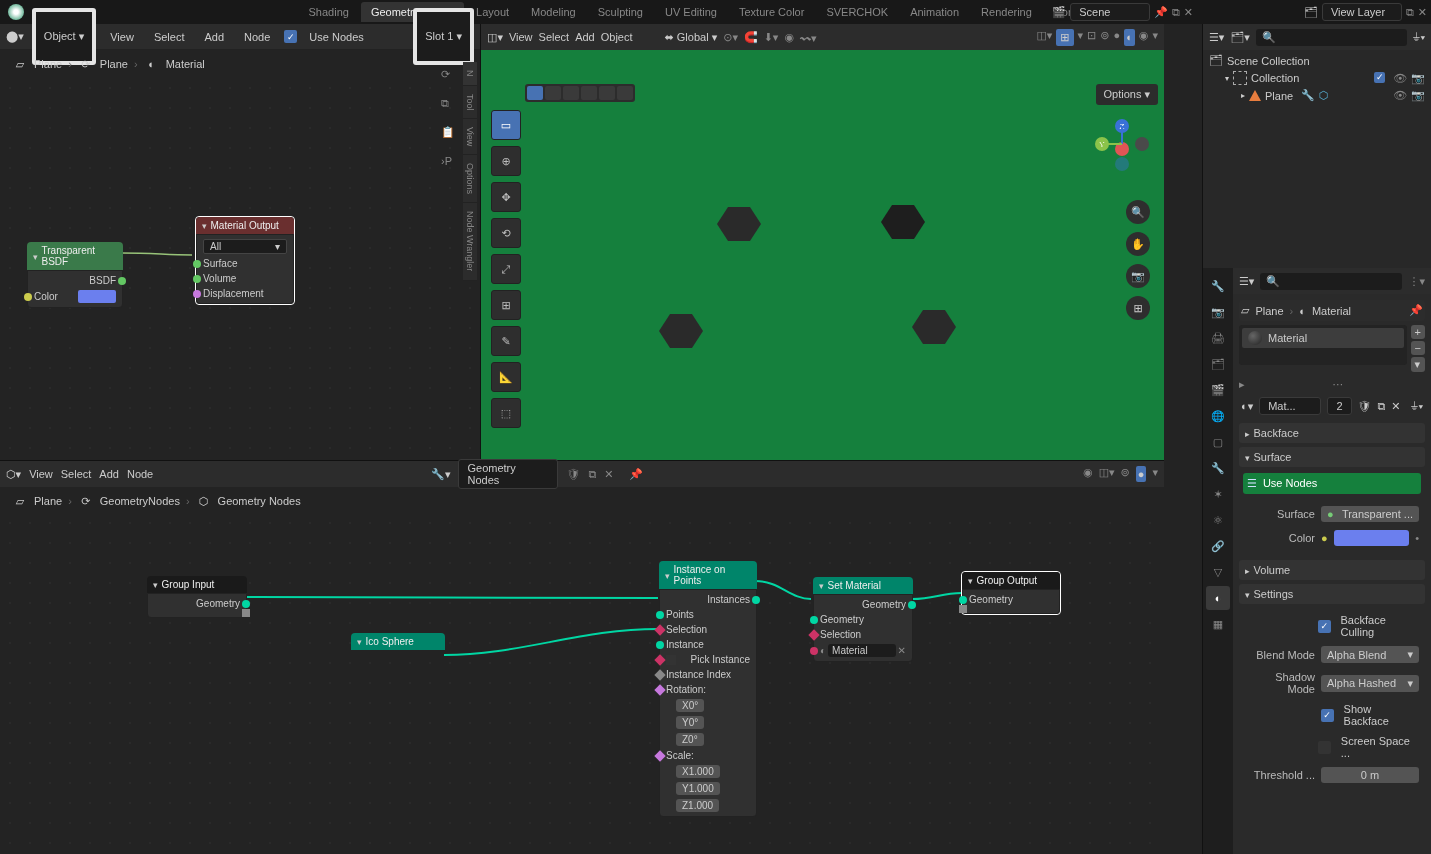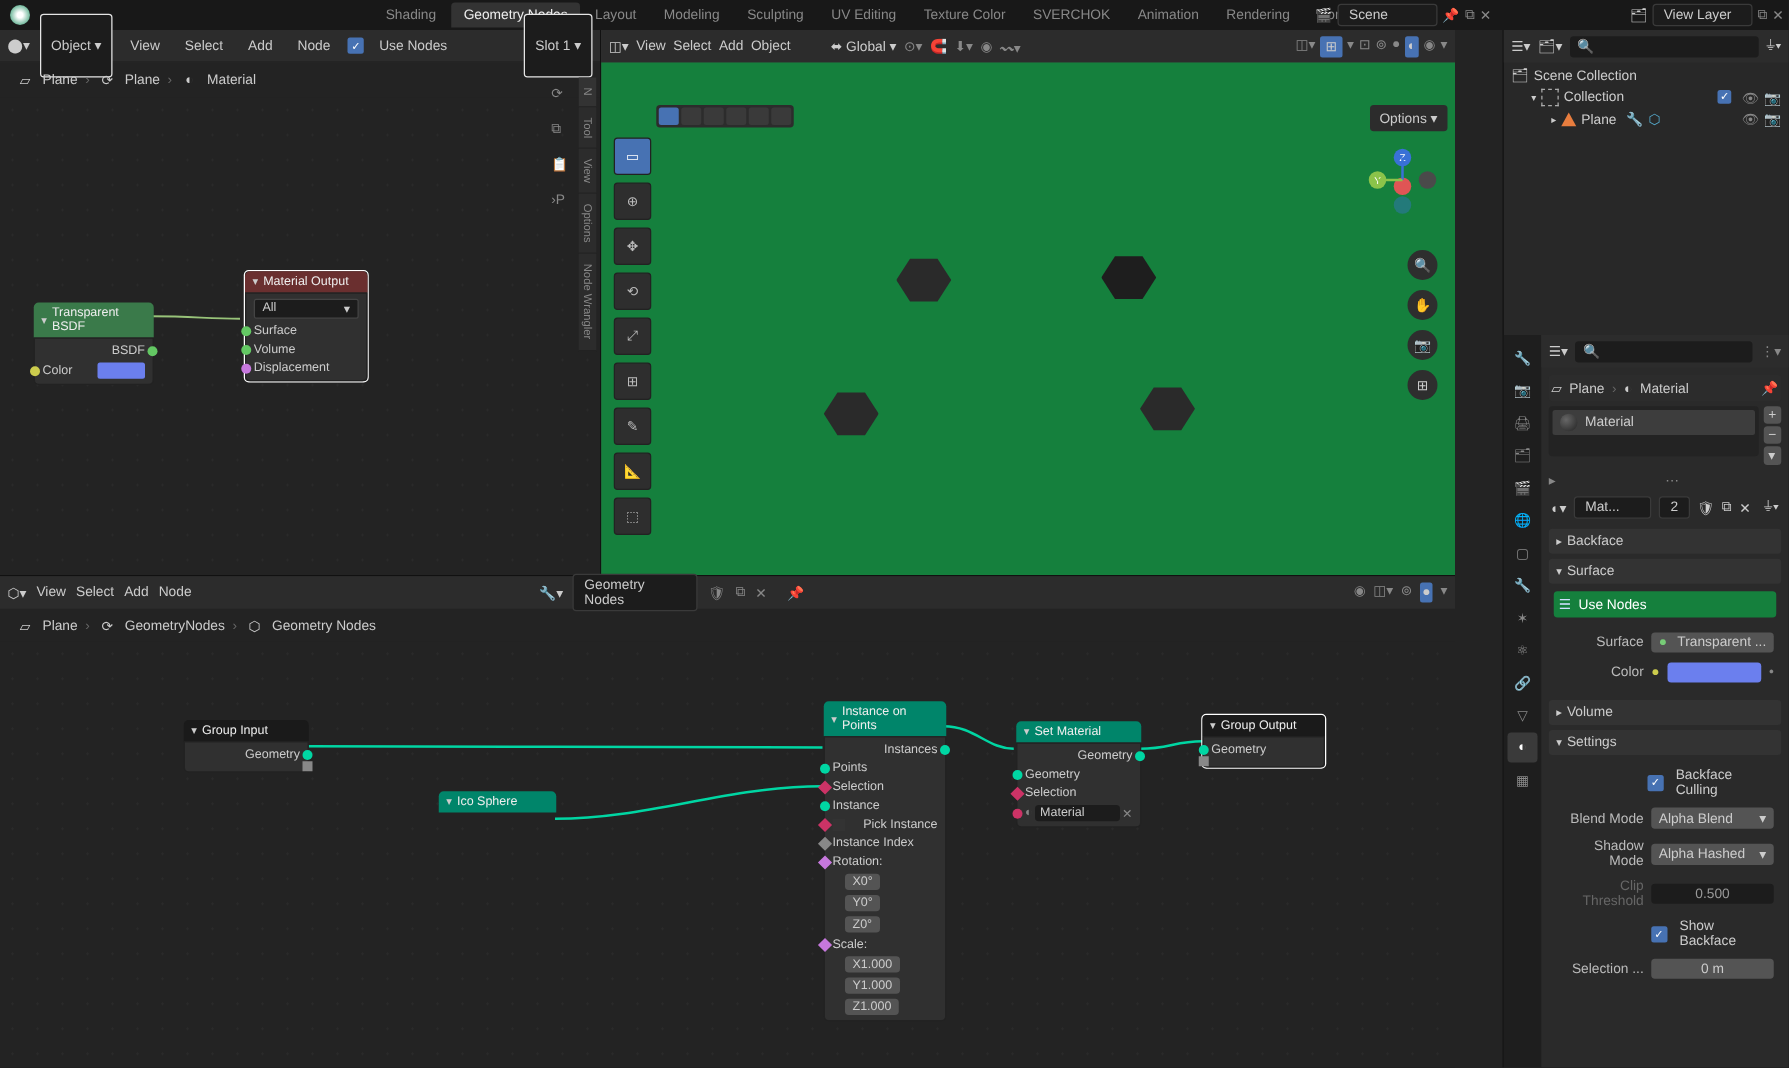--- a/index.html
+++ b/index.html
@@ -13,21 +13,21 @@
 .scene-header { position: absolute; right: 238px; top: 3px; display: flex; align-items: center; gap: 4px; }
 .layer-header { position: absolute; right: 4px; top: 3px; display: flex; align-items: center; gap: 4px; }
 .input-pill { background: #1c1c1c; border: 1px solid #3a3a3a; border-radius: 3px; padding: 2px 8px; color: #ccc; }
 
 .main { position: absolute; top: 24px; left: 0; right: 0; bottom: 0; display: grid; grid-template-columns: 481px 683px 267px; grid-template-rows: 437px 1fr; }
 
 
 .shader-panel { grid-column: 1; grid-row: 1; background: #232323; position: relative; border-right: 1px solid #111; border-bottom: 1px solid #111; }
 .panel-header { height: 26px; background: #2c2c2c; display: flex; align-items: center; padding: 0 6px; gap: 8px; border-bottom: 1px solid #222; }
 .panel-header .hitem { color: #ccc; padding: 2px 6px; }
-.panel-header select, .panel-header .dropdown { background: #1c1c1c; color: #ccc; border: 1px solid #e5e5e5; border-radius: 3px; padding: 18px 8px; }
+.panel-header select, .panel-header .dropdown { background: #1c1c1c; color: #ccc; border: 4px solid #e5e5e5; border-radius: 3px; padding: 18px 8px; }
 .check { width: 13px; height: 13px; background: #4772b3; border-radius: 2px; display: inline-flex; align-items: center; justify-content: center; color: #fff; font-size: 9px; margin-right: 4px; }
 .breadcrumb { height: 28px; display: flex; align-items: center; padding: 0 12px; gap: 6px; color: #ccc; }
 .breadcrumb .chev { color: #666; }
 .icon-sq { width: 16px; height: 16px; display: inline-flex; align-items: center; justify-content: center; }
 .canvas { position: absolute; top: 54px; left: 0; right: 0; bottom: 0; background: #232323; background-image: radial-gradient(circle, rgba(255,255,255,.03) 1px, transparent 1px); background-size: 20px 20px; }
 
 
 .node { position: absolute; border-radius: 4px; font-size: 10px; }
 .node .hdr { padding: 3px 6px; border-radius: 4px 4px 0 0; display: flex; align-items: center; gap: 4px; color: #eee; }
 .node .body { background: #303030; border: 1px solid #222; border-radius: 0 0 4px 4px; padding: 2px 0; }
@@ -646,30 +646,31 @@
               </div>
             </div>
           <div class="prop-row">
               <span class="lbl">Shadow Mode</span>
               <div class="val-field">
                 <span>Alpha Hashed</span>
                 <span>▾</span>
               </div>
             </div>
           <div class="prop-row">
-              <span class="lbl" style="color:#666">Clip Threshold</span>
-              <div class="val-field-dark">0.500</div>
-            </div>
-          <div class="prop-row">
               <span class="lbl"></span>
               <span class="check">✓</span>
               <span>Show Backface</span>
             </div>
           <div class="prop-row">
-              <span class="lbl">Selection ...</span>
+              <span class="lbl"></span>
+              <span style="width:13px;height:13px;background:#333;border-radius:2px;margin-right:4px"></span>
+              <span>Screen Space ...</span>
+            </div>
+          <div class="prop-row">
+              <span class="lbl">Threshold ...</span>
               <div class="val-field" style="justify-content:center;background:#545454">
                 <span>0 m</span>
               </div>
             </div>
         </div>
       </div>
     </div>
   </div>
 </div>
 

